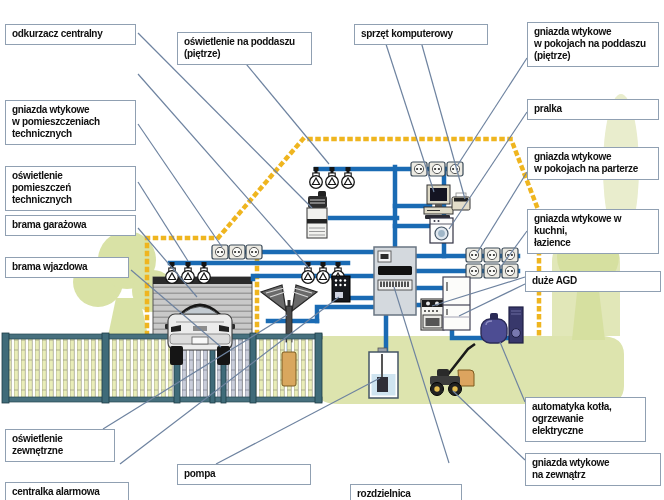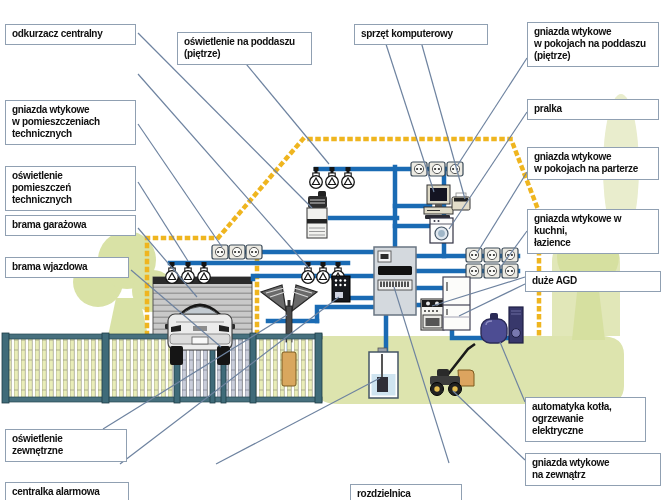--- a/index.html
+++ b/index.html
@@ -298,22 +298,23 @@
 </svg>
 
 <div class="callout" style="left:5px;top:24px;width:131px">odkurzacz centralny</div>
 <div class="callout" style="left:5px;top:100px;width:131px">gniazda wtykowe
 w pomieszczeniach
 technicznych</div>
 <div class="callout" style="left:5px;top:166px;width:131px">oświetlenie pomieszczeń
 technicznych</div>
 <div class="callout" style="left:5px;top:257px;width:124px">brama wjazdowa</div>
 <div class="callout" style="left:5px;top:215px;width:131px">brama garażowa</div>
-<div class="callout" style="left:5px;top:429px;width:122px">oświetlenie zewnętrzne</div>
+<div class="callout" style="left:5px;top:429px;width:110px">oświetlenie zewnętrzne</div>
 <div class="callout" style="left:5px;top:482px;width:124px">centralka alarmowa</div>
+<div class="callout" style="left:177px;top:464px;width:134px">pompa</div>
 <div class="callout" style="left:350px;top:484px;width:112px">rozdzielnica elektryczna</div>
 <div class="callout" style="left:177px;top:32px;width:135px">oświetlenie na poddaszu
 (piętrze)</div>
 <div class="callout" style="left:354px;top:24px;width:134px">sprzęt komputerowy</div>
 <div class="callout" style="left:527px;top:22px;width:132px">gniazda wtykowe
 w pokojach na poddaszu
 (piętrze)</div>
 <div class="callout" style="left:527px;top:99px;width:132px">pralka</div>
 <div class="callout" style="left:527px;top:147px;width:132px">gniazda wtykowe
 w pokojach na parterze</div>

